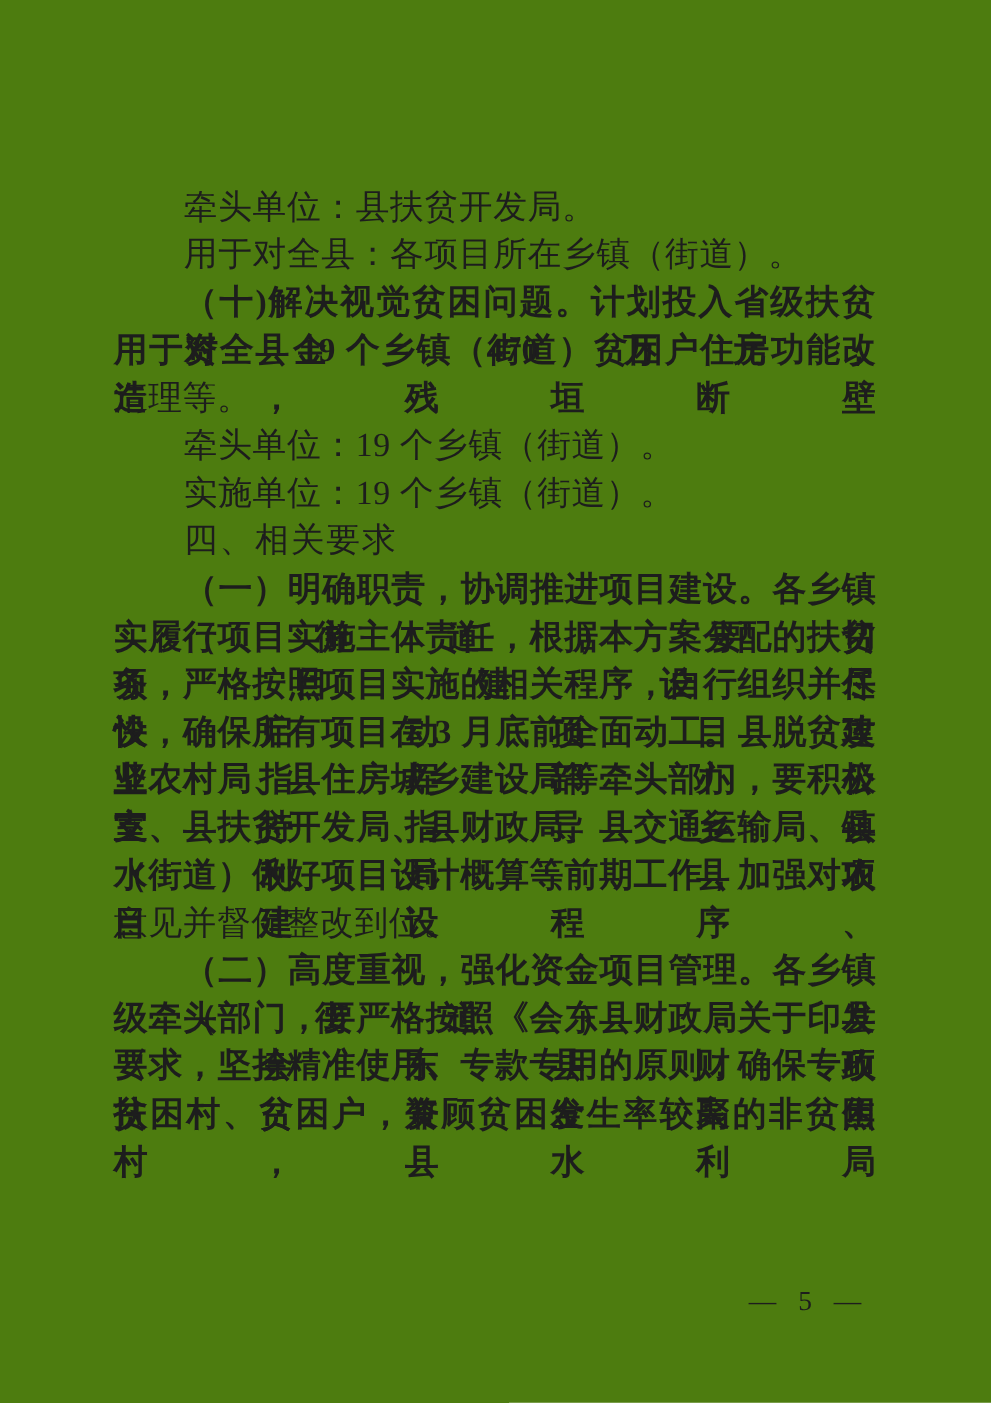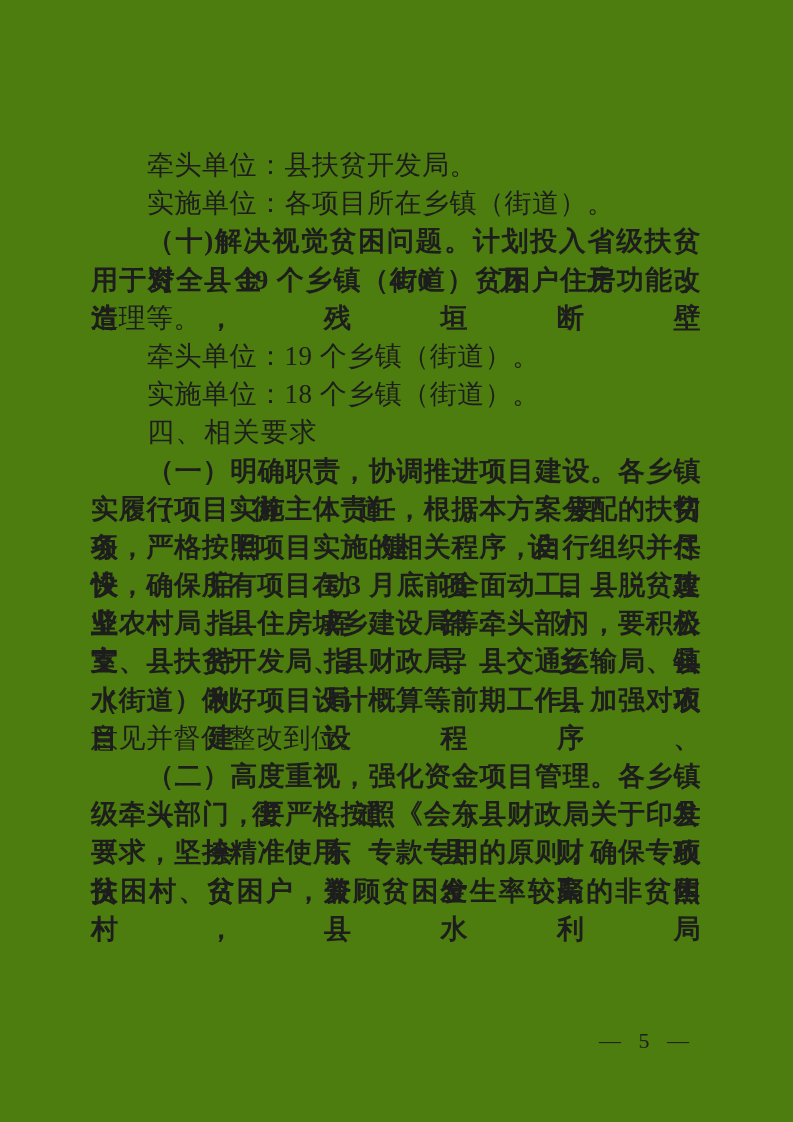--- a/index.html
+++ b/index.html
@@ -58,26 +58,26 @@
     color: #1d1d1d;
     font-family: "Liberation Serif", "DejaVu Serif", serif;
   }
 </style>
 </head>
 <body>
 
 <div class="page">
   <div class="textblock">
     <div class="line indent">牵头单位：县扶贫开发局。</div>
-    <div class="line indent">实施单位：各项目所在乡镇（街道）。</div>
+    <div class="line indent">用于对全县：各项目所在乡镇（街道）。</div>
     <div class="line indent just">（十)解决视觉贫困问题。计划投入省级扶贫资金 470 万元，</div>
     <div class="line just">用于对全县 19 个乡镇（街道）贫困户住房功能改造，残垣断壁</div>
     <div class="line">清理等。</div>
     <div class="line indent">牵头单位：19 个乡镇（街道）。</div>
-    <div class="line indent">实施单位：18 个乡镇（街道）。</div>
+    <div class="line indent">实施单位：19 个乡镇（街道）。</div>
     <div class="line indent heading">四、相关要求</div>
     <div class="line indent just">（一）明确职责，协调推进项目建设。各乡镇（街道）要切</div>
     <div class="line just">实履行项目实施主体责任，根据本方案分配的扶贫项目建设任</div>
     <div class="line just">务，严格按照项目实施的相关程序，自行组织并尽快启动项目建</div>
     <div class="line just">设，确保所有项目在 3 月底前全面动工。县脱贫攻坚指挥部办公</div>
     <div class="line just">业农村局、县住房城乡建设局等牵头部门，要积极支持指导乡镇</div>
     <div class="line just">室、县扶贫开发局、县财政局、县交通运输局、县水利局、县农</div>
     <div class="line just">（街道）做好项目设计概算等前期工作，加强对项目建设程序、</div>
     <div class="line">意见并督促整改到位。</div>
     <div class="line indent just">（二）高度重视，强化资金项目管理。各乡镇（街道）、县</div>

